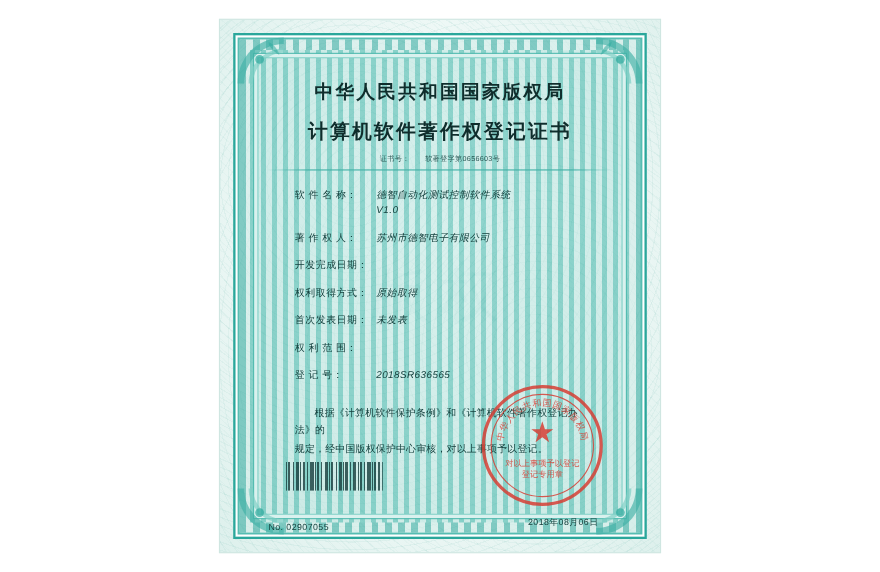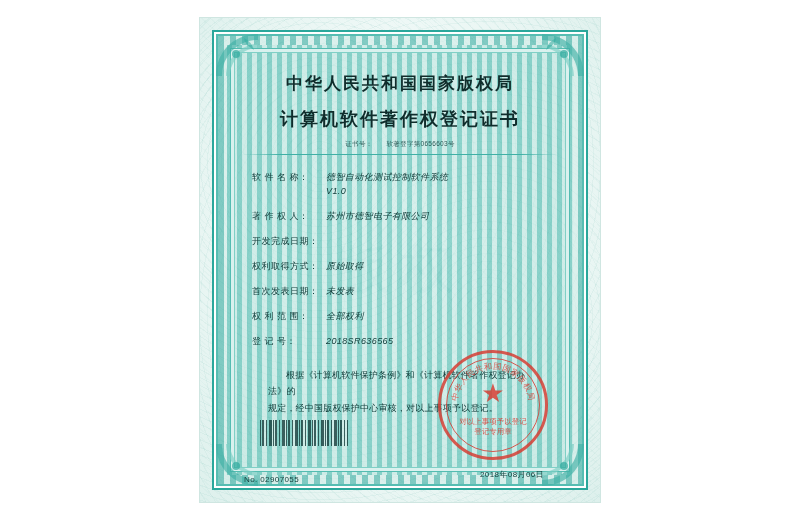--- a/index.html
+++ b/index.html
@@ -110,21 +110,21 @@
     letter-spacing: .3px;
   }
   .rule {
     height: 1px;
     background: linear-gradient(90deg, rgba(42,167,155,0) 0%, #3fb0a5 12%, #3fb0a5 88%, rgba(42,167,155,0) 100%);
     margin-top: 5px;
   }
 
   .fields {
     margin-top: 16px;
-    padding-left: 10px;
+    padding-left: 26px;
     padding-right: 10px;
   }
   .field {
     display: flex;
     align-items: flex-start;
     margin-bottom: 11px;
     font-size: 9px;
     line-height: 1.55;
     color: #14403d;
   }
@@ -330,21 +330,20 @@
           <div class="val">原始取得</div>
         </div>
 
         <div class="field">
           <div class="lab">首次发表日期：</div>
           <div class="val">未发表</div>
         </div>
 
         <div class="field">
           <div class="lab">权 利 范 围：</div>
-          <div class="val">全部权利</div>
         </div>
 
         <div class="field">
           <div class="lab">登 记 号：</div>
           <div class="val">2018SR636565</div>
         </div>
 
       </div>
 
       <div class="statement">

